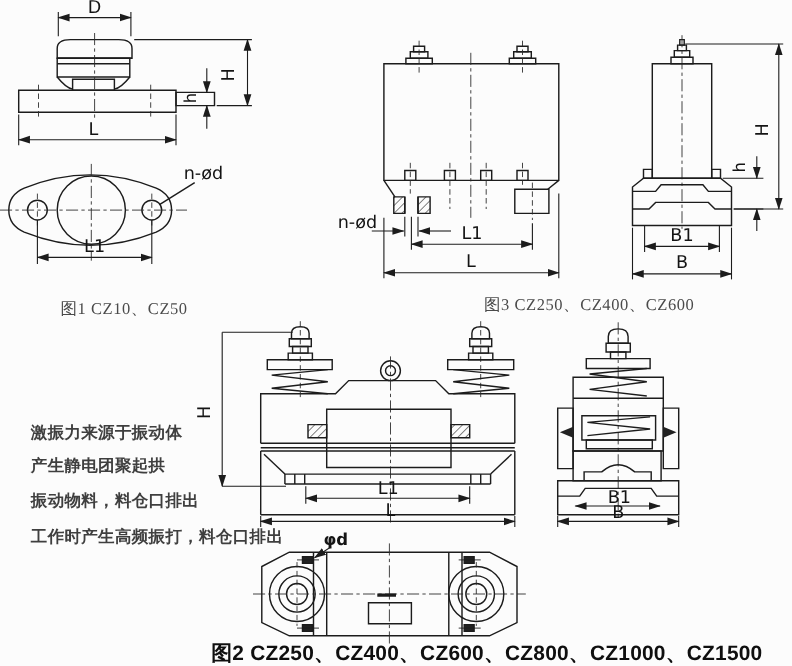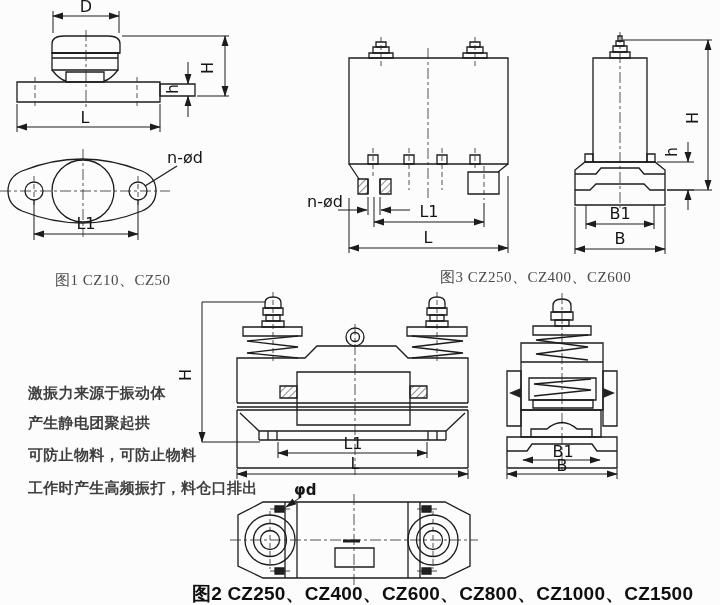--- a/index.html
+++ b/index.html
@@ -280,21 +280,21 @@
   </g>
   <g class="dl">
     <line x1="301" y1="497" x2="286" y2="507" marker-end="url(#arr)"></line>
   </g>
   <text class="dim sm" style="font-weight:bold" x="294" y="495">φd</text>
 </svg>
 
 <div>
   <div class="para-line" style="top:384px">激振力来源于振动体</div>
   <div class="para-line" style="top:414px">产生静电团聚起拱</div>
-  <div class="para-line" style="top:446px">可防止物料，可防止物料</div>
+  <div class="para-line" style="top:446px">振动物料，料仓口排出</div>
   <div class="para-line" style="top:479px">工作时产生高频振打，料仓口排出</div>
 </div>
 
 <div class="cap" style="left:55px;top:271px">图1 CZ10、CZ50</div>
 <div class="cap" style="left:440px;top:268px">图3  CZ250、CZ400、CZ600</div>
 <div class="cap-bold" style="left:192px;top:581px">图2 CZ250、CZ400、CZ600、CZ800、CZ1000、CZ1500</div>
 
 </div>
 
 </body></html>

